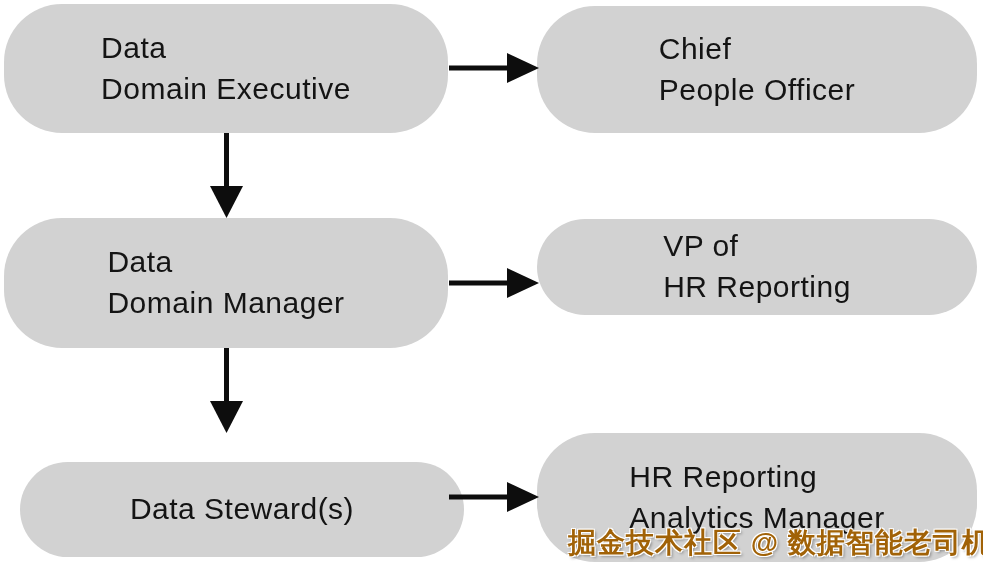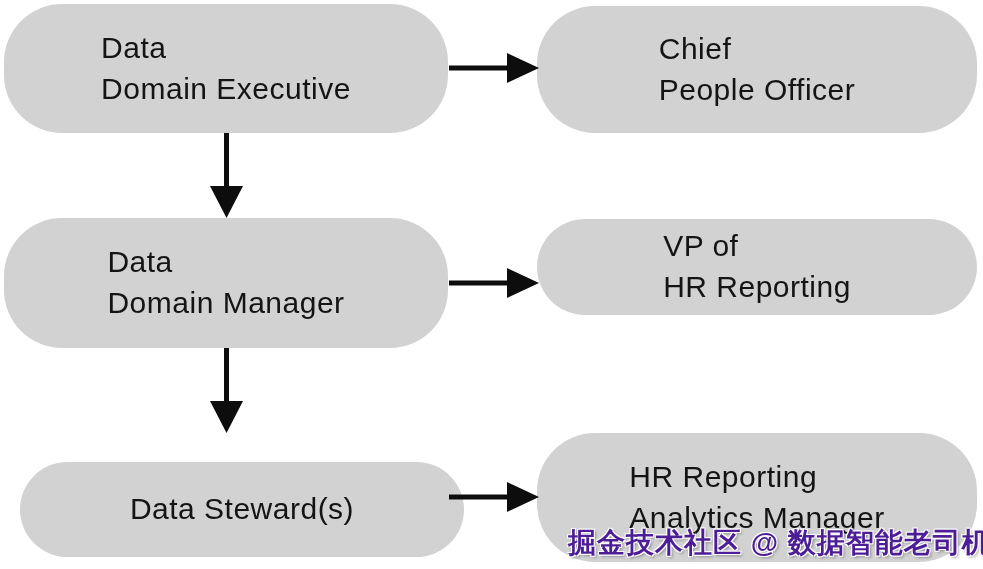--- a/index.html
+++ b/index.html
@@ -49,21 +49,21 @@
   .a-down-2  { left: 208px; top: 348px; }
 
   .watermark {
     position: absolute;
     left: 568px;
     top: 524px;
     width: 410px;
     font-size: 28px;
     font-weight: bold;
     letter-spacing: 1px;
-    color: #4c1d95;
+    color: #a16207;
     text-shadow:
       -1px -1px 0 #ffffff,
        1px -1px 0 #ffffff,
       -1px  1px 0 #ffffff,
        1px  1px 0 #ffffff,
        2px  2px 3px rgba(0,0,0,0.35);
     white-space: nowrap;
   }
 </style>
 </head>

